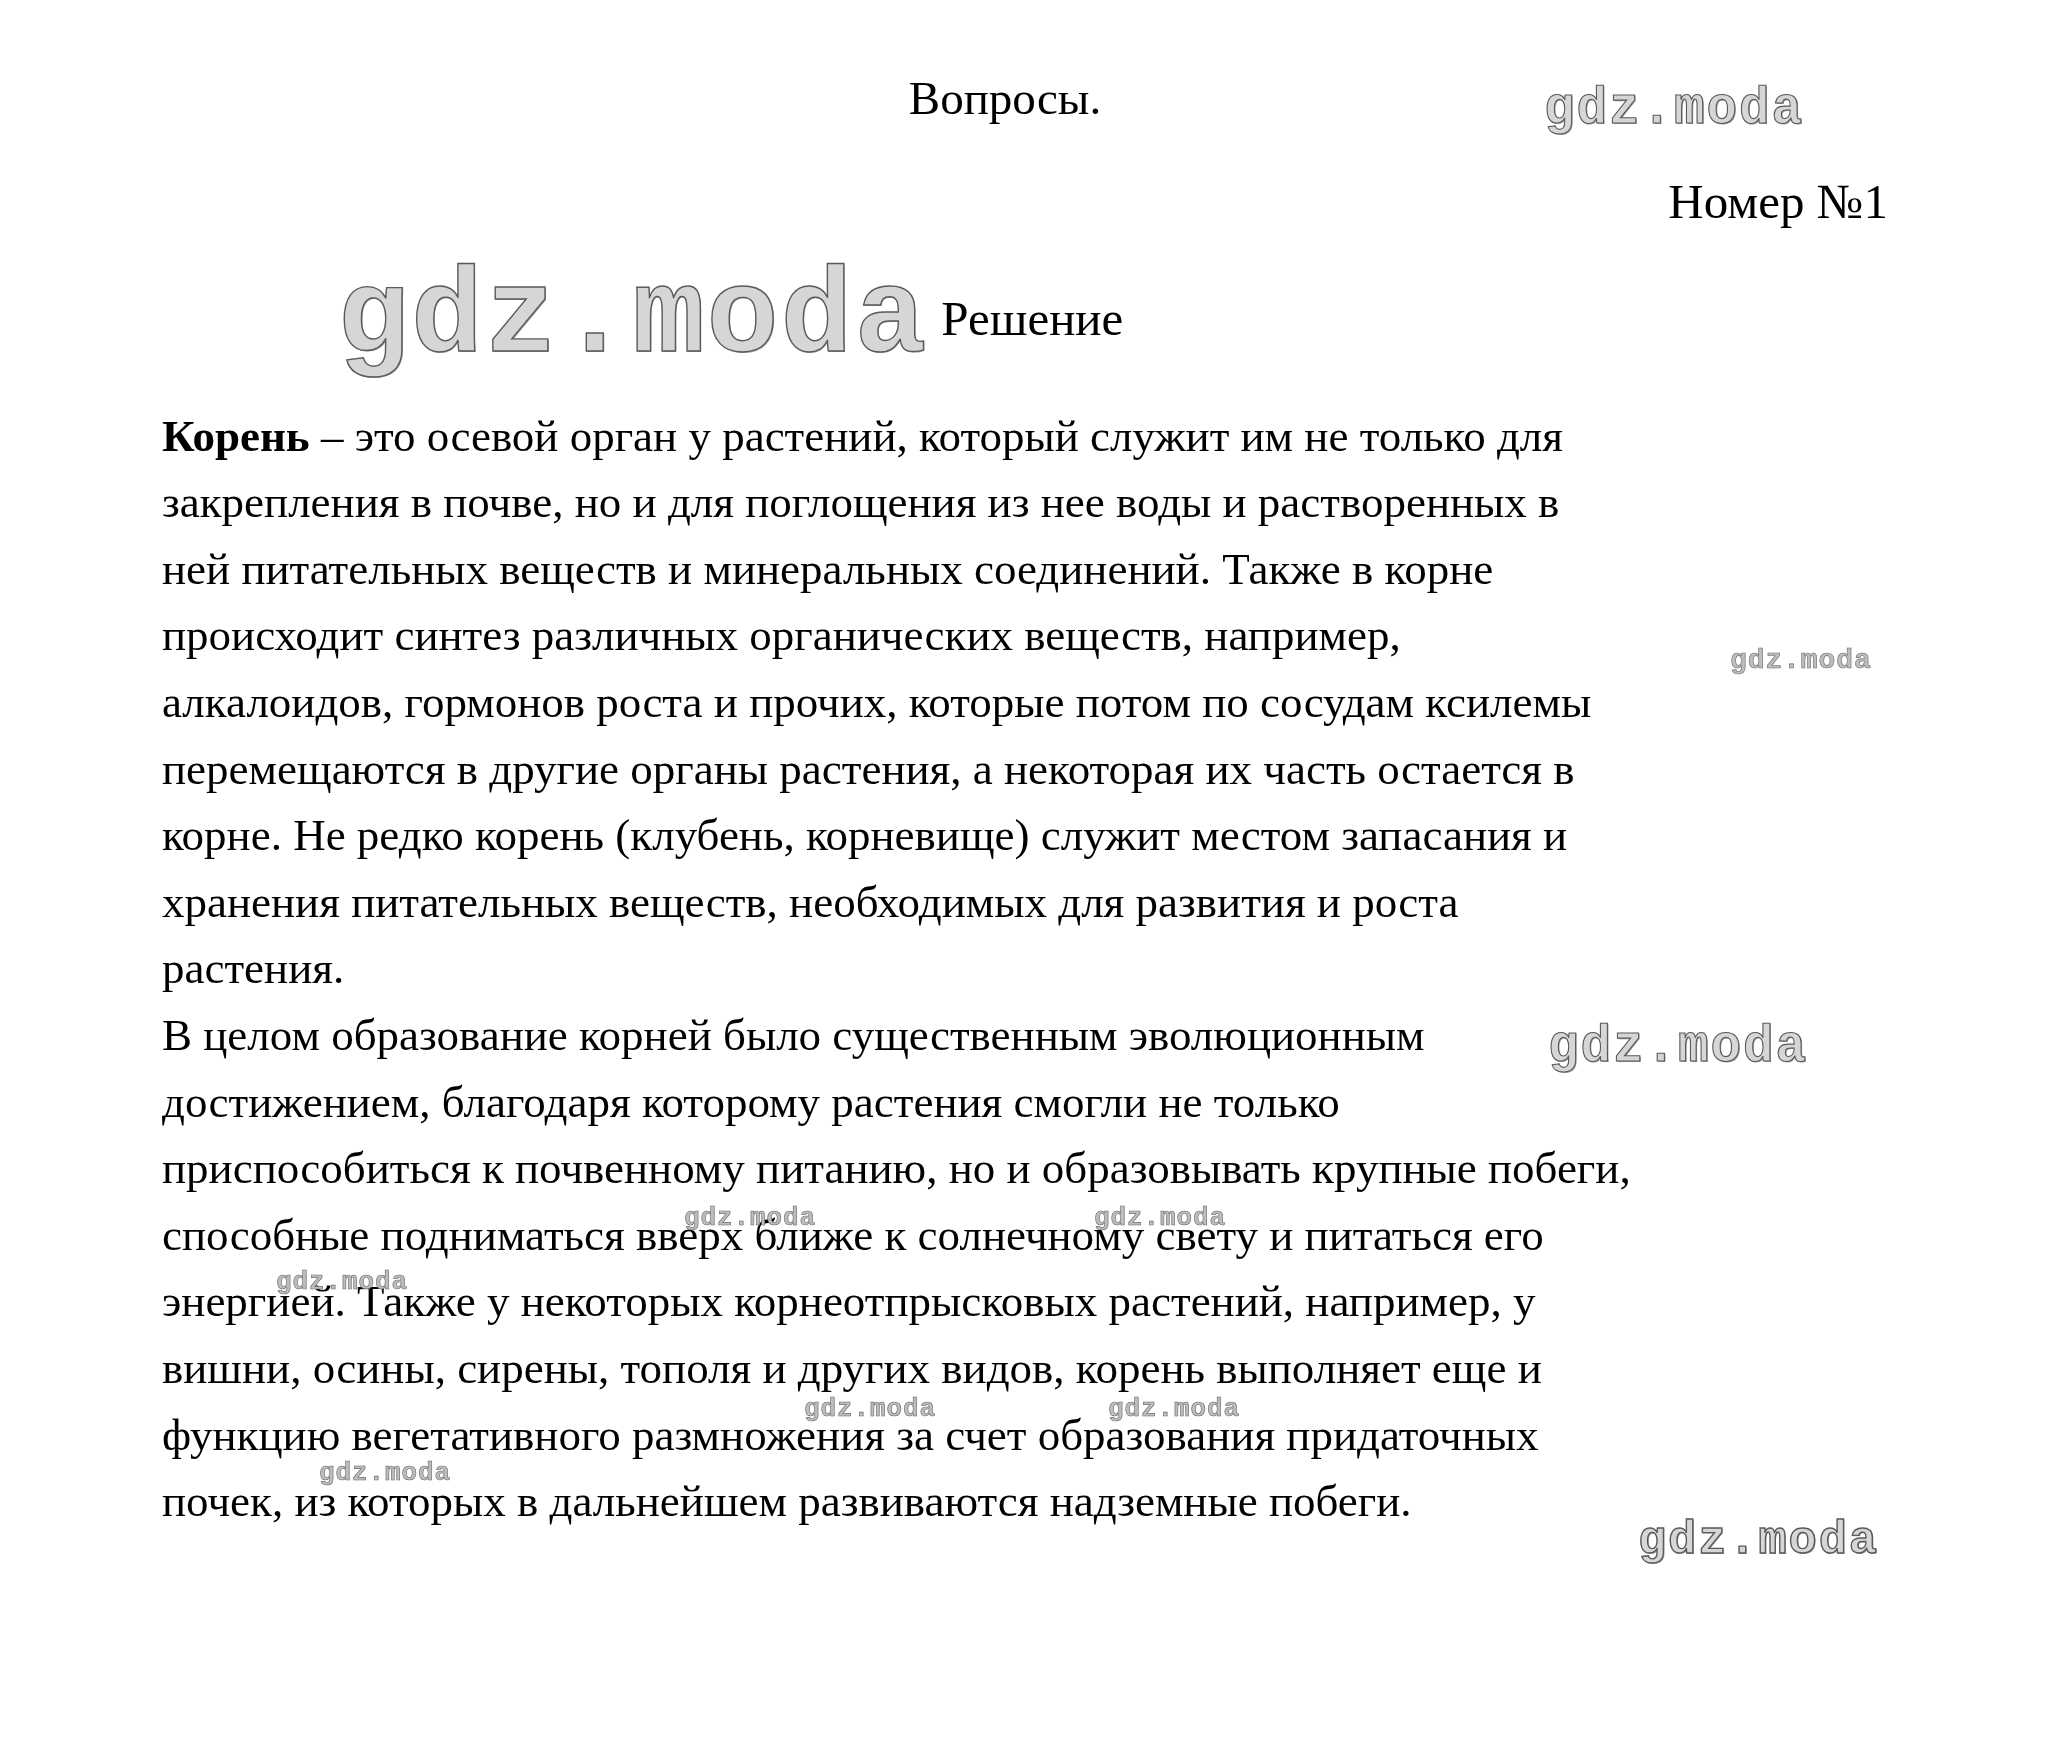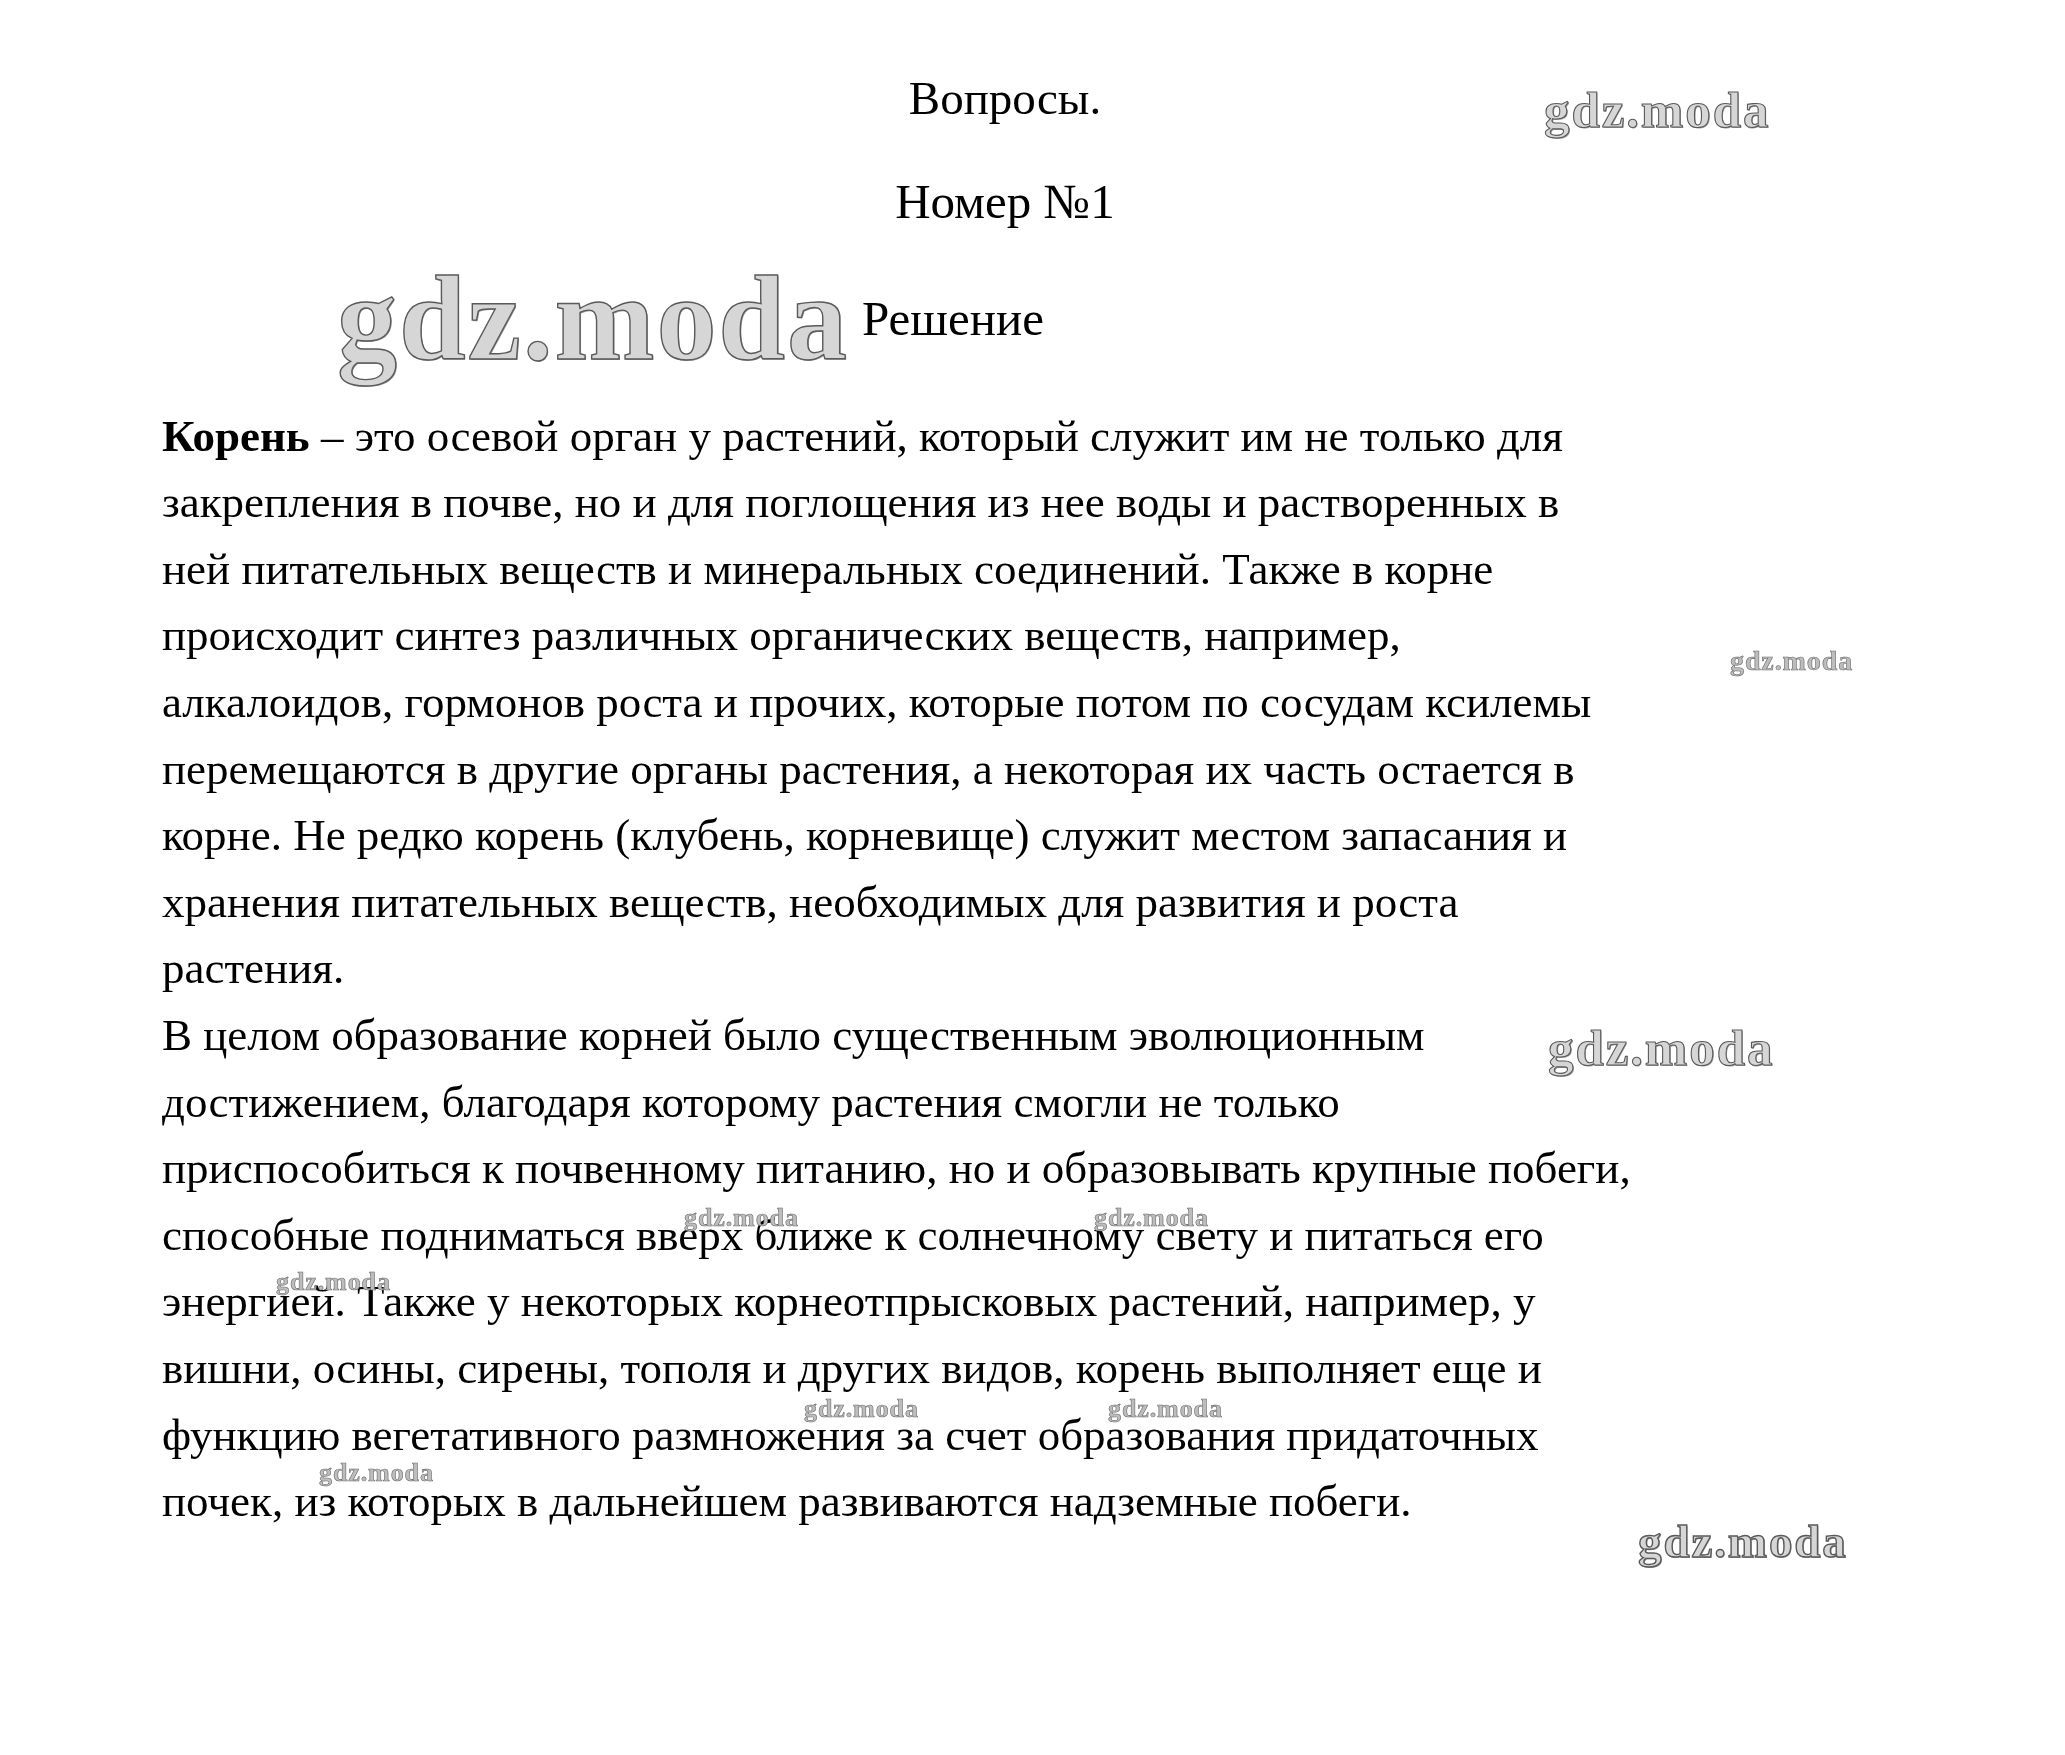--- a/index.html
+++ b/index.html
@@ -17,21 +17,21 @@
     overflow: hidden;
     box-sizing: border-box;
     padding: 66px 178px 0 122px;
   }
   .title {
     text-align: center;
     font-size: 47px;
     line-height: 1.4;
   }
   .number {
-    text-align: center;
+    text-align: right;
     font-size: 49px;
     line-height: 1.4;
     margin-top: 36px;
   }
   .question {
     font-size: 49px;
     line-height: 1.4;
     margin-top: 45px;
   }
   .solution-row {
@@ -47,21 +47,21 @@
     white-space: pre-line;
     width: 1771px;
     margin-left: 40px;
   }
   .p1 { margin-top: 5.6px; }
   .p2 { margin-top: 0; }
   .lead-bold { font-weight: bold; }
 
   
   .wm {
-    font-family: Liberation Serif, serif;
+    font-family: Liberation Mono, monospace;
     font-weight: bold;
     color: #d6d6d6;
     -webkit-text-stroke: 1.4px #5a5a5a;
     text-shadow: 0.9px 0.9px 0 #9a9a9a;
     letter-spacing: 1.9px;
     white-space: nowrap;
     user-select: none;
   }
   .wm-big {
     font-size: 120px;

